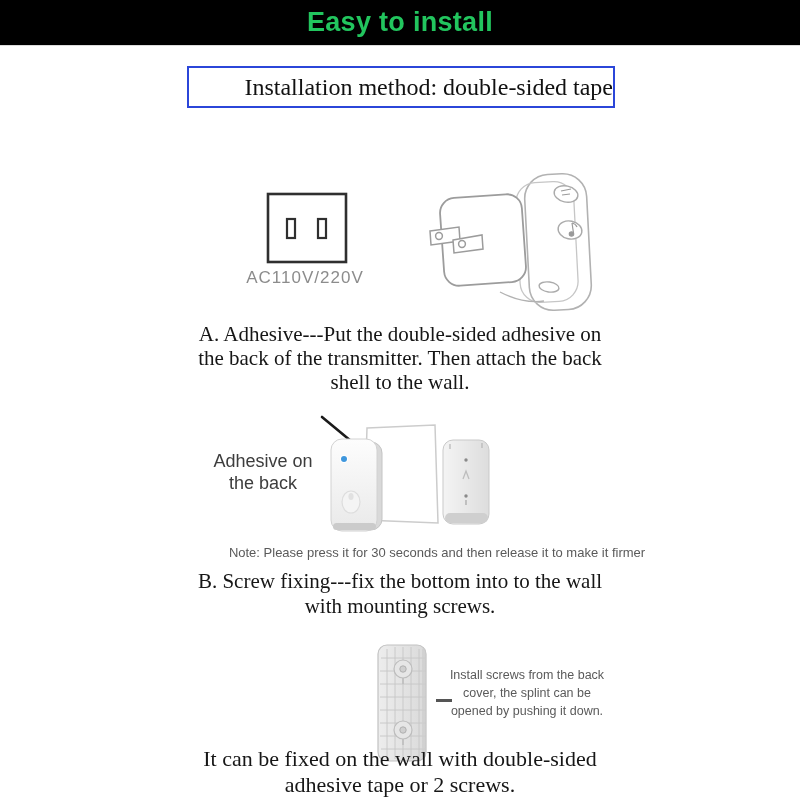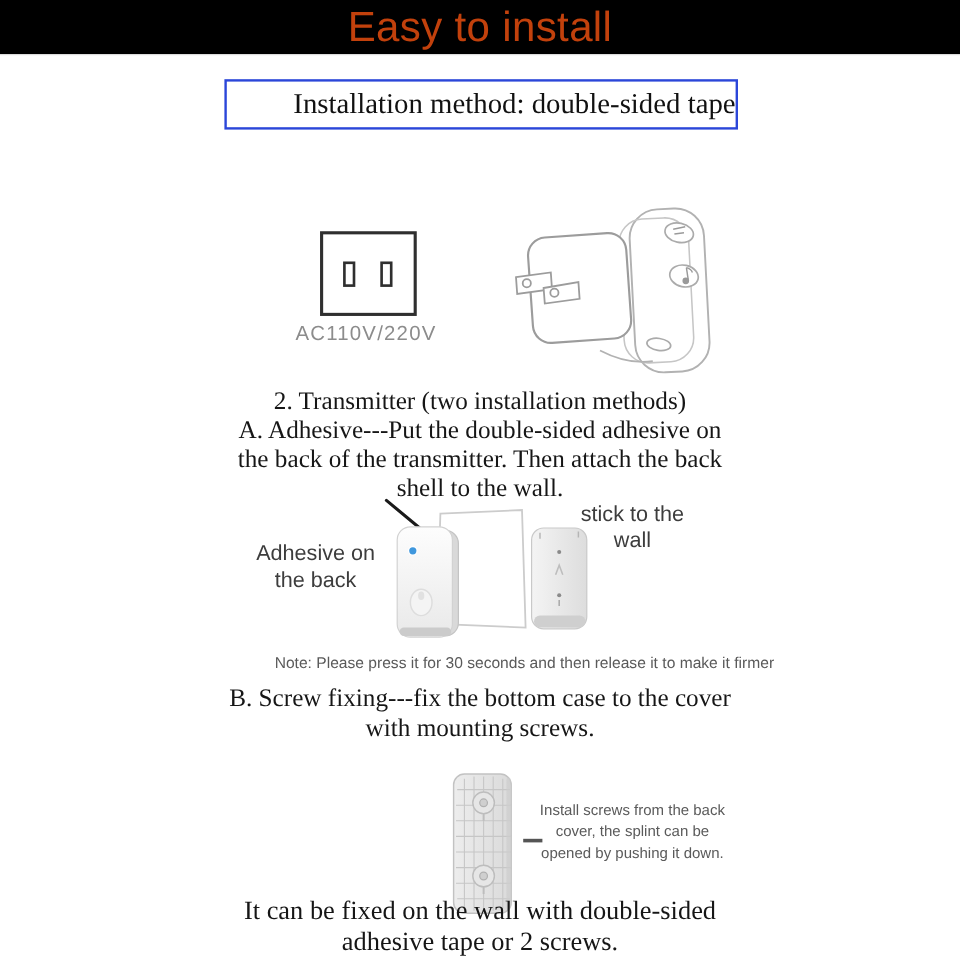--- a/index.html
+++ b/index.html
@@ -7,22 +7,22 @@
     position:relative; width:800px; height:800px; background:#ffffff;
     overflow:hidden; font-family:"Liberation Serif", serif; color:#161616;
   }
   
   .header {
     position:absolute; left:0; top:0; width:800px; height:45px;
     background:#000000; display:flex; align-items:center; justify-content:center;
     box-shadow:0 1px 0 #dcdcdc;
   }
   .header-title {
-    color:#c2410c; font-family:"Liberation Sans", sans-serif;
-    font-weight:normal; font-size:35px; letter-spacing:0.3px;
+    color:#22c55e; font-family:"Liberation Sans", sans-serif;
+    font-weight:bold; font-size:27px; letter-spacing:0.3px;
   }
   
   .method-box {
     position:absolute; left:187px; top:66px; width:424px; height:38px;
     border:2px solid #2b46d9; background:#ffffff;
     display:flex; align-items:center; justify-content:flex-end;
   }
   .method-text { font-size:24px; color:#111111; white-space:nowrap; }
   
   .para { position:absolute; left:0; width:800px; text-align:center; color:#161616; }
@@ -110,21 +110,20 @@
       <polygon points="2,63 31,59 32,73 3,77"></polygon>
       <circle cx="11" cy="68" r="3.4"></circle>
       <polygon points="25,72 54,67 55,81 26,85"></polygon>
       <circle cx="34" cy="76" r="3.4"></circle>
     </g>
 
     <path d="M 72 124 Q 95 136 116 133" fill="none" stroke="#b2b2b2" stroke-width="1.4"></path>
   </svg>
 
   <div class="para p2">
-    <div class="line">2. Transmitter (two installation methods)</div>
     <div class="line">A. Adhesive---Put the double-sided adhesive on</div>
     <div class="line">the back of the transmitter. Then attach the back</div>
     <div class="line">shell to the wall.</div>
   </div>
 
   <div class="fig-label label-adhesive">
     <div class="line">Adhesive on</div>
     <div class="line">the back</div>
   </div>
 
@@ -162,29 +161,25 @@
     <rect x="1" y="1" width="46" height="84" rx="10" fill="url(#gback)" stroke="#c9c9c9" stroke-width="1"></rect>
     <rect x="3" y="74" width="43" height="10" rx="5" fill="#cfcfcf"></rect>
     <line x1="8" y1="5" x2="8" y2="10" stroke="#b5b5b5" stroke-width="1.2"></line>
     <line x1="40" y1="4" x2="40" y2="9" stroke="#b5b5b5" stroke-width="1.2"></line>
     <circle cx="24" cy="21" r="1.7" fill="#8a8a8a"></circle>
     <path d="M 21 40 L 24 32 L 27 40" fill="none" stroke="#bdbdbd" stroke-width="1.3"></path>
     <circle cx="24" cy="57" r="1.7" fill="#8a8a8a"></circle>
     <line x1="24" y1="61" x2="24" y2="66" stroke="#aaaaaa" stroke-width="1.3"></line>
   </svg>
 
-  <div class="fig-label label-stick">
-    <div class="line">stick to the</div>
-    <div class="line">wall</div>
-  </div>
 
   <div class="press-note">Note: Please press it for 30 seconds and then release it to make it firmer</div>
 
   <div class="para pb">
-    <div class="line">B. Screw fixing---fix the bottom case to the cover</div>
+    <div class="line">B. Screw fixing---fix the bottom into to the wall</div>
     <div class="line">with mounting screws.</div>
   </div>
 
   <svg class="abs" style="left:376px; top:643px;" width="54" height="122" viewBox="0 0 54 122">
     <defs>
       <linearGradient id="gplate" x1="0" y1="0" x2="1" y2="0">
         <stop offset="0" stop-color="#ededed"></stop>
           <stop offset="1" stop-color="#dadada"></stop>
       </linearGradient>
     </defs>

